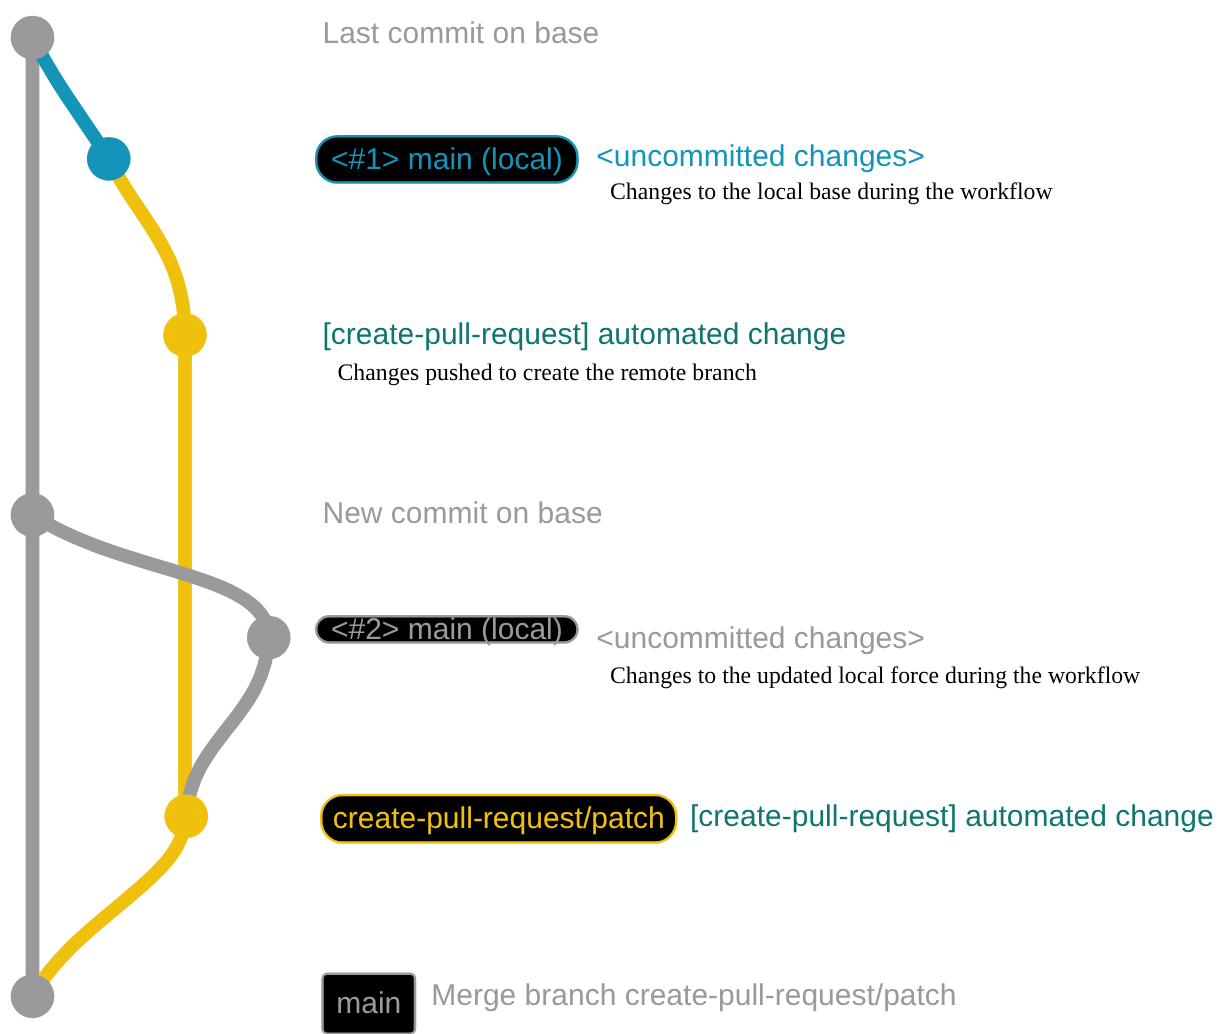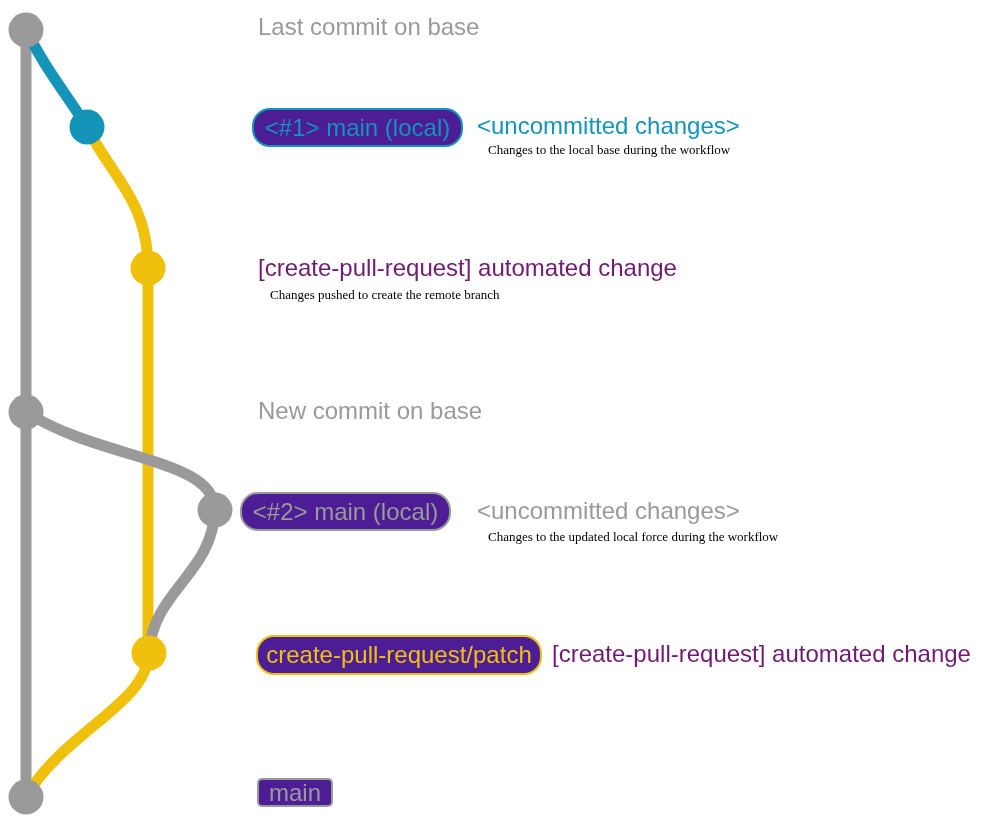--- a/index.html
+++ b/index.html
@@ -5,33 +5,33 @@
   html,body{margin:0;padding:0;background:#ffffff;}
   .canvas{
     position:relative;
     width:981px;height:827px;
     background:#ffffff;
     overflow:hidden;
   }
   .graph-svg{position:absolute;left:0;top:0;}
   .txt{position:absolute;white-space:nowrap;line-height:1.15;}
   .sans{font-family:"Liberation Sans",sans-serif;font-size:24px;}
-  .serif{font-family:"Liberation Serif",serif;font-size:13px;color:#000000;}
+  .serif{font-family:"Liberation Serif",serif;font-size:19px;color:#000000;}
   .gray{color:#9a9a9a;}
   .blue{color:#1394b8;}
-  .yellow{color:#701a75;}
+  .yellow{color:#0f766e;}
   .badge{
     position:absolute;
     box-sizing:border-box;
     border:2px solid;
     border-radius:18px;
     display:flex;align-items:center;justify-content:center;
     font-family:"Liberation Sans",sans-serif;font-size:24px;
     white-space:nowrap;
-    background:#4c1d95;
+    background:#000000;
   }
   .badge.blue{border-color:#1394b8;color:#1394b8;}
   .badge.gray{border-color:#9a9a9a;color:#9a9a9a;}
   .badge.yellow{border-color:#efc10d;color:#efc10d;}
 </style>
 </head>
 <body>
 
 <div class="canvas">
 
@@ -66,28 +66,29 @@
     <span>&lt;#1&gt; main (local)</span>
   </div>
   <div class="txt sans blue" style="left:477px;top:112px;">&lt;uncommitted changes&gt;</div>
   <div class="txt serif" style="left:488px;top:143px;">Changes to the local base during the workflow</div>
 
   <div class="txt sans yellow" style="left:258px;top:254px;">[create-pull-request] automated change</div>
   <div class="txt sans gray" style="left:258px;top:397px;">New commit on base</div>
 
   <div class="txt serif" style="left:270px;top:288px;">Changes pushed to create the remote branch</div>
 
-  <div class="badge gray" style="left:240px;top:492px;width:211px;height:39px;">
+  <div class="badge gray" style="left:252px;top:492px;width:211px;height:23px;">
     <span>&lt;#2&gt; main (local)</span>
   </div>
   <div class="txt sans gray" style="left:477px;top:497px;">&lt;uncommitted changes&gt;</div>
   <div class="txt serif" style="left:488px;top:530px;">Changes to the updated local force during the workflow</div>
 
   <div class="badge yellow" style="left:256px;top:635px;width:286px;height:40px;">
     <span>create-pull-request/patch</span>
   </div>
   <div class="txt sans yellow" style="left:552px;top:640px;">[create-pull-request] automated change</div>
 
-  <div class="badge gray" style="left:257px;top:778px;width:76px;height:29px;border-radius:5px;">
+  <div class="badge gray" style="left:257px;top:778px;width:76px;height:50px;border-radius:5px;">
     <span>main</span>
   </div>
+  <div class="txt sans gray" style="left:345px;top:783px;">Merge branch create-pull-request/patch</div>
 
 </div>
 
 </body></html>

